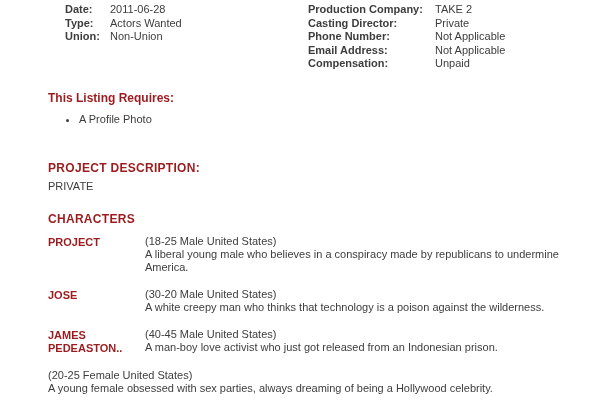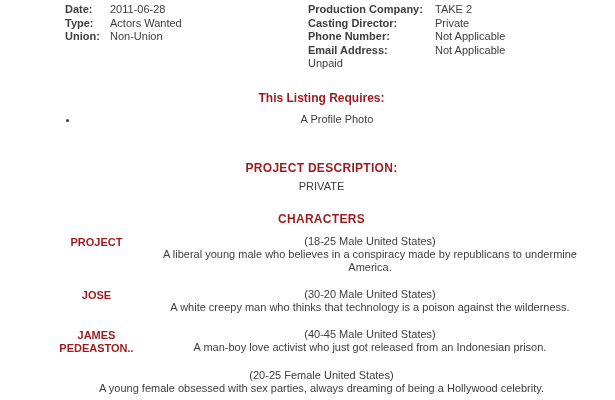--- a/index.html
+++ b/index.html
@@ -17,21 +17,21 @@
   .details { display: flex; padding-left: 65px; }
   .details-left { width: 243px; }
   .detail-row { display: flex; line-height: 13.5px; }
   .detail-label { font-weight: bold; color: #3d3d3d; }
   .details-left .detail-label { width: 45px; }
   .details-right .detail-label { width: 127px; }
   .detail-value { color: #3d3d3d; }
 
   
   .red { color: #9c1b1e; }
-  .section { padding-left: 48px; padding-right: 20px; text-align: center; }
+  .section { padding-left: 48px; padding-right: 20px; }
   .h-requires { font-weight: bold; font-size: 12px; margin-top: 20px; }
   .req-list { margin: 7px 0 0 0; padding-left: 31px; }
   .req-list li { line-height: 14px; color: #3d3d3d; }
   .h-project { font-weight: bold; font-size: 12px; margin-top: 35px; letter-spacing: 0.3px; }
   .project-value { margin-top: 4px; line-height: 14px; }
   .h-characters { font-weight: bold; font-size: 12px; margin-top: 19px; letter-spacing: 0.3px; }
 
   
   .char-rows { margin-top: 9px; }
   .char-row { display: flex; margin-bottom: 14px; }
@@ -70,20 +70,21 @@
       </div>
       <div class="detail-row">
         <span class="detail-label">Phone Number:</span>
         <span class="detail-value">Not Applicable</span>
       </div>
       <div class="detail-row">
         <span class="detail-label">Email Address:</span>
         <span class="detail-value">Not Applicable</span>
       </div>
       <div class="detail-row">
+        <span class="detail-label">Compensation:</span>
         <span class="detail-value">Unpaid</span>
       </div>
     </div>
   </div>
 
   <div class="section">
     <div class="red h-requires">This Listing Requires:</div>
     <ul class="req-list">
       <li>A Profile Photo</li>
     </ul>

